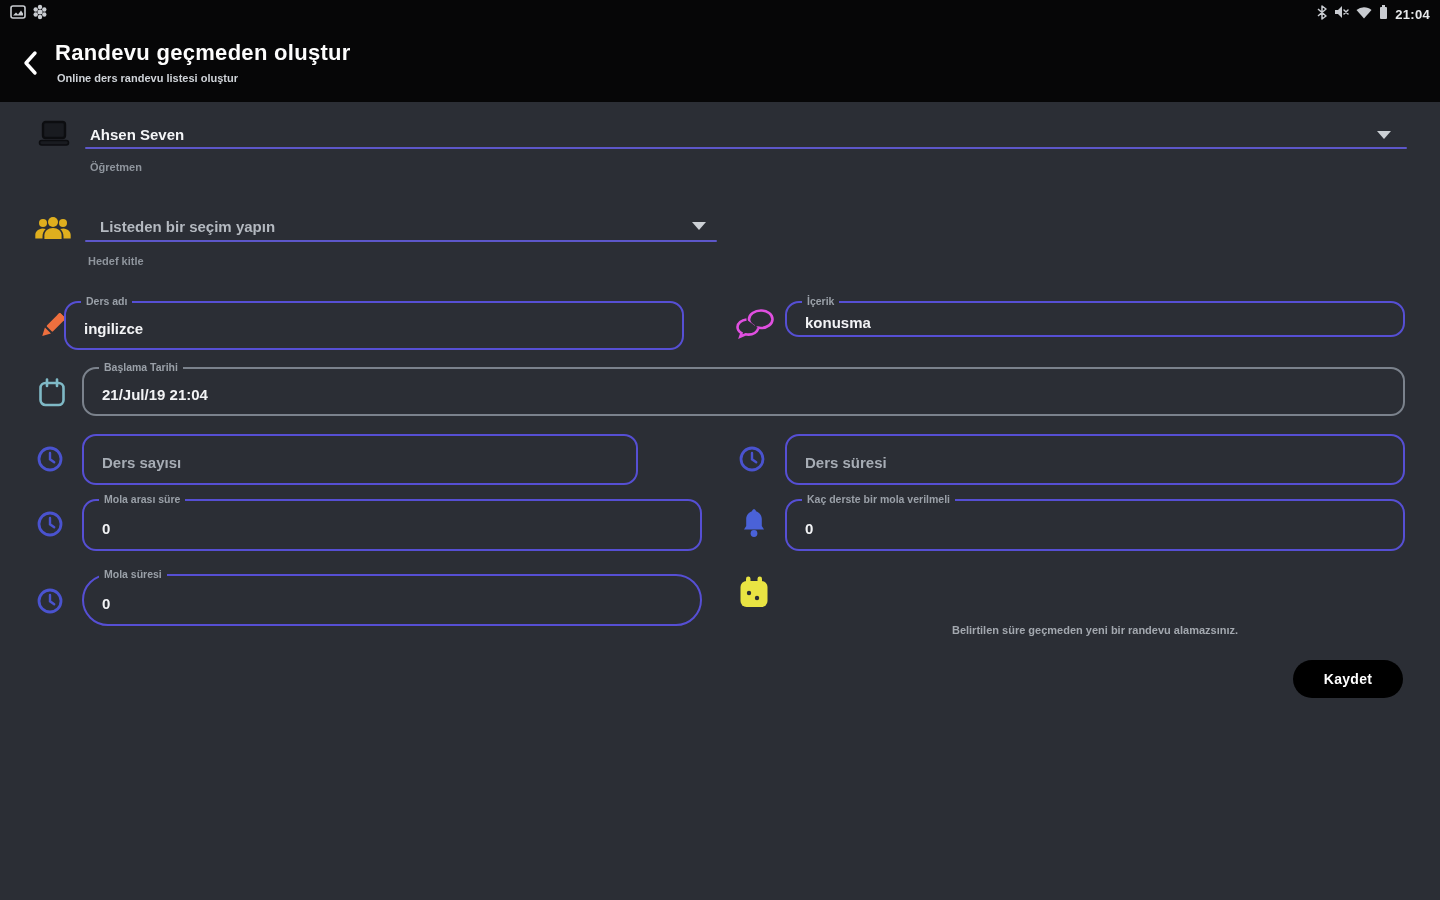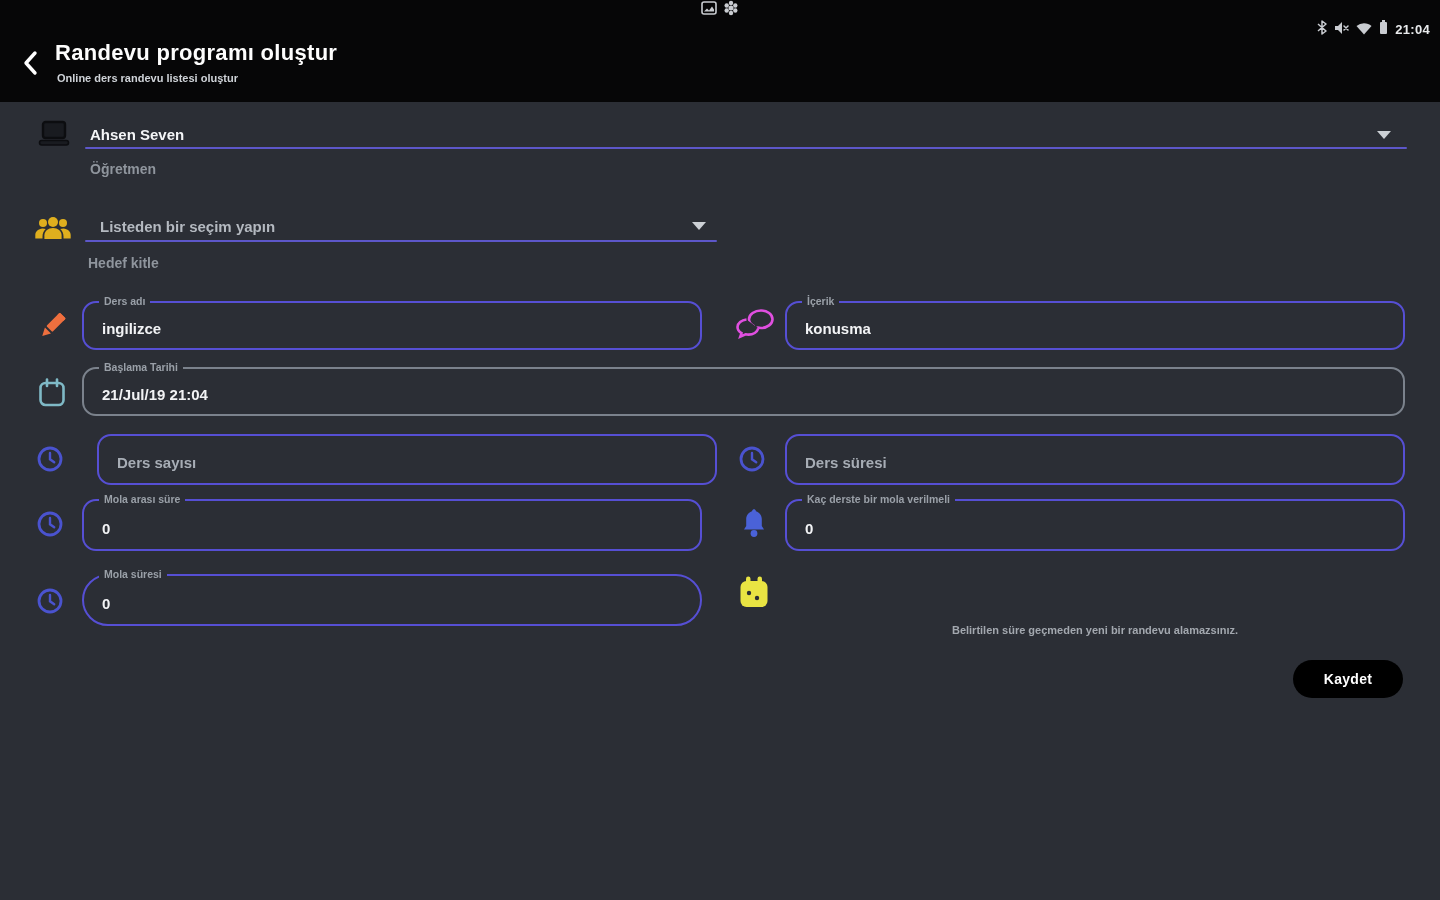--- a/index.html
+++ b/index.html
@@ -4,32 +4,32 @@
 <style>
   * { margin:0; padding:0; box-sizing:border-box; }
   html,body { background:#000; }
   .screen {
     position:relative; width:1440px; height:900px; overflow:hidden;
     background:#2b2e35;
     font-family:"Liberation Sans", sans-serif;
   }
   
   .top-block { position:absolute; left:0; top:0; width:1440px; height:102px; background:#060607; }
-  .status-bar { position:absolute; left:0; top:0; width:1440px; height:28px; display:flex; align-items:center; padding:0 10px;flex-direction:column; }
+  .status-bar { position:absolute; left:0; top:0; width:1440px; height:28px; display:flex; align-items:center; padding:0 10px; }
   .sb-left { display:flex; align-items:center; gap:6px; }
   .sb-right { margin-left:auto; display:flex; align-items:center; gap:7px; }
   .sb-time { color:#e8eaec; font-size:13px; font-weight:700; letter-spacing:.3px; }
   .app-bar { position:absolute; left:0; top:28px; width:1440px; height:74px; }
   .back-btn { position:absolute; left:16px; top:20px; width:28px; height:32px; background:none; border:none; cursor:pointer; }
   .page-title { position:absolute; left:55px; top:12px; color:#fdfdfd; font-size:22px; font-weight:800; letter-spacing:.3px; }
   .page-subtitle { position:absolute; left:57px; top:44px; color:#cfd3d8; font-size:11px; font-weight:600; }
 
   
   .icon { position:absolute; }
-  .helper { position:absolute; font-size:14px; font-weight:700; color:#8f959d; }
+  .helper { position:absolute; font-size:11px; font-weight:700; color:#8f959d; }
   .underline { position:absolute; height:2px; background:#5d57c9; border-radius:1px; }
   .caret { position:absolute; width:0; height:0; border-left:7px solid transparent; border-right:7px solid transparent; border-top:8px solid #ccd0d5; }
   .select-value { position:absolute; font-size:15px; font-weight:700; color:#f4f5f7; }
   .select-value.placeholder { color:#b4b9c0; }
   .select-hit { position:absolute; cursor:pointer; }
 
   .ofield {
     position:absolute; border:2px solid #564fd4; border-radius:14px; background:transparent;
   }
   .ofield.gray { border-color:#7b828c; }
@@ -109,21 +109,21 @@
     </div>
 
     <div class="app-bar">
       <button class="back-btn">
         <span>
           <svg width="16" height="26" viewBox="0 0 16 26">
               <path d="M13 3L4 13l9 10" fill="none" stroke="#fff" stroke-width="3.4" stroke-linecap="round" stroke-linejoin="round"></path>
             </svg>
         </span>
       </button>
-      <div class="page-title">Randevu programı oluştur</div>
+      <div class="page-title">Randevu geçmeden oluştur</div>
       <div class="page-subtitle">Online ders randevu listesi oluştur</div>
     </div>
   </div>
 
   <span class="icon" style="left:38px; top:120px;">
     <svg width="32" height="28" viewBox="0 0 32 28">
         <rect x="5" y="2" width="22" height="16" rx="2.5" fill="#191b20" stroke="#0c0d10" stroke-width="2.4"></rect>
         <rect x="1.5" y="20.5" width="29" height="4.5" rx="2.2" fill="#191b20" stroke="#0c0d10" stroke-width="1.6"></rect>
       </svg>
   </span>
@@ -151,32 +151,32 @@
 
   <span class="icon" style="left:36px; top:308px;">
     <svg width="32" height="36" viewBox="0 0 32 36">
         <g transform="rotate(45 16 18)" fill="#ee6f3e">
           <rect x="12" y="3" width="8.5" height="19" rx="1"></rect>
           <rect x="12" y="3" width="8.5" height="4" rx="1" opacity=".85"></rect>
           <path d="M12 24h8.5L16.2 32z"></path>
         </g>
       </svg>
   </span>
-  <div class="ofield" style="left:82px; top:301px; width:620px; height:49px;">
+  <div class="ofield" style="left:64px; top:301px; width:620px; height:49px;">
     <span class="flabel">Ders adı</span>
     <input class="finput" type="text" value="ingilizce" style="">
   </div>
 
   <span class="icon" style="left:735px; top:308px;">
     <svg width="40" height="32" viewBox="0 0 40 32">
         <path d="M26 2.5c6.3 0 11.5 3.9 11.5 8.7S32.3 20 26 20c-1.2 0-2.3-.15-3.4-.4L17 22l1.5-4.1c-2.7-1.6-4.5-4-4.5-6.7 0-4.8 5.7-8.7 12-8.7z" fill="none" stroke="#e04fe0" stroke-width="2.6"></path>
         <path d="M11.5 11.5C6.5 12 2.5 15.2 2.5 19c0 2.5 1.6 4.7 4 6.1L5.3 28.6l5.3-2.3c.9.2 1.9.35 2.9.35 4.7 0 8.7-2.7 9.8-6.3" fill="#2b2e35" stroke="#e04fe0" stroke-width="2.6"></path>
       </svg>
   </span>
-  <div class="ofield" style="left:785px; top:301px; width:620px; height:49px;">
+  <div class="ofield" style="left:785px; top:301px; width:620px; height:36px;">
     <span class="flabel">İçerik</span>
     <input class="finput" type="text" value="konusma" style="">
   </div>
 
   <span class="icon" style="left:38px; top:378px;">
     <svg width="28" height="30" viewBox="0 0 28 30">
         <rect x="2.5" y="5" width="23" height="22" rx="5" fill="none" stroke="#7fb9c6" stroke-width="2.6"></rect>
         <line x1="9" y1="1.5" x2="9" y2="8" stroke="#7fb9c6" stroke-width="2.6" stroke-linecap="round"></line>
         <line x1="19" y1="1.5" x2="19" y2="8" stroke="#7fb9c6" stroke-width="2.6" stroke-linecap="round"></line>
       </svg>
@@ -185,21 +185,21 @@
     <span class="flabel">Başlama Tarihi</span>
     <input class="finput" type="text" value="21/Jul/19 21:04" style="">
   </div>
 
   <span class="icon" style="left:36px; top:445px;">
     <svg width="28" height="28" viewBox="0 0 28 28">
         <circle cx="14" cy="14" r="11" fill="none" stroke="#4a53cf" stroke-width="2.8"></circle>
         <path d="M14 8v6.3l4.2 3" fill="none" stroke="#4a53cf" stroke-width="2.4" stroke-linecap="round"></path>
       </svg>
   </span>
-  <div class="ofield" style="left:97px; top:434px; width:620px; height:51px;">
+  <div class="ofield" style="left:82px; top:434px; width:556px; height:51px;">
     <input class="finput" type="text" placeholder="Ders sayısı" style="">
   </div>
 
   <span class="icon" style="left:738px; top:445px;">
     <svg width="28" height="28" viewBox="0 0 28 28">
         <circle cx="14" cy="14" r="11" fill="none" stroke="#4a53cf" stroke-width="2.8"></circle>
         <path d="M14 8v6.3l4.2 3" fill="none" stroke="#4a53cf" stroke-width="2.4" stroke-linecap="round"></path>
       </svg>
   </span>
   <div class="ofield" style="left:785px; top:434px; width:620px; height:51px;">

